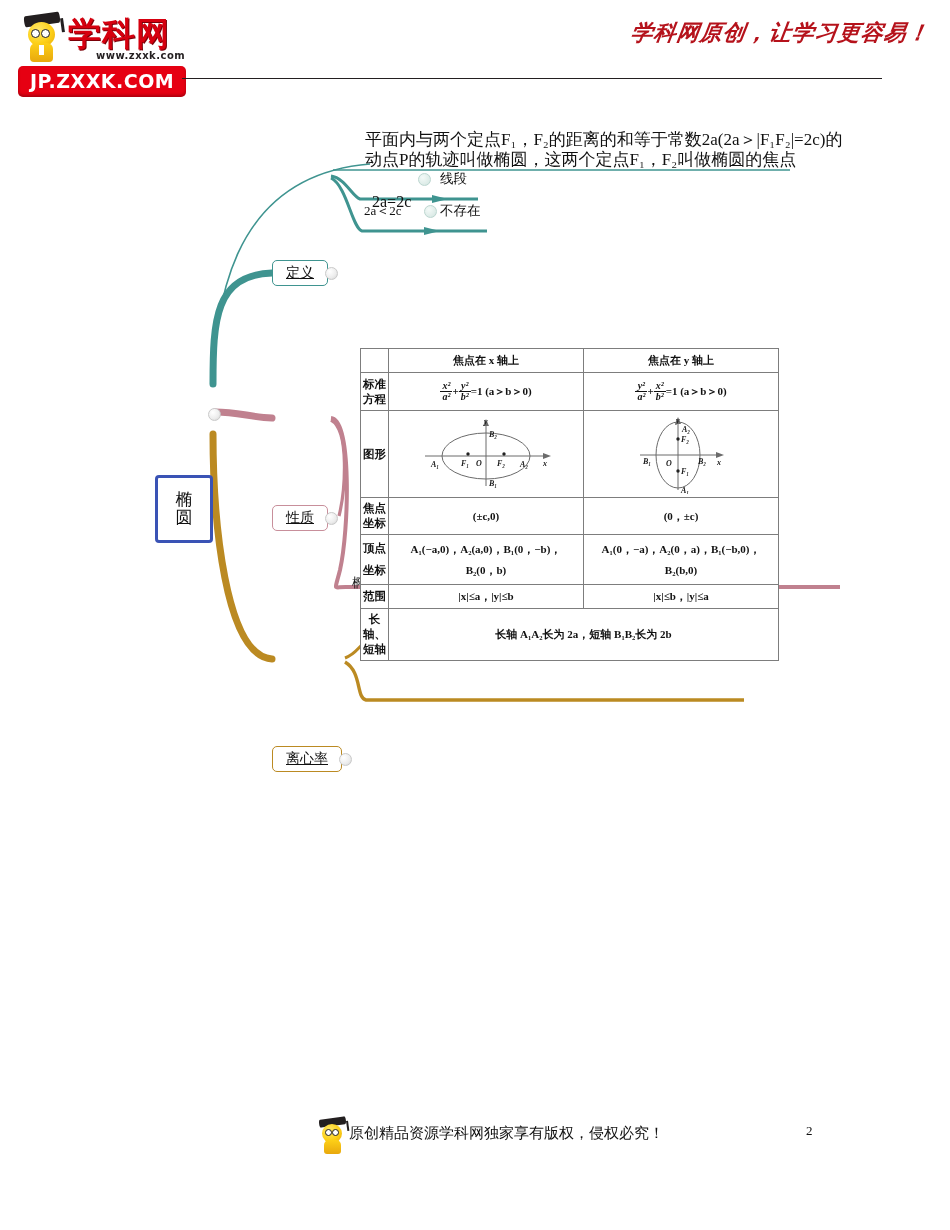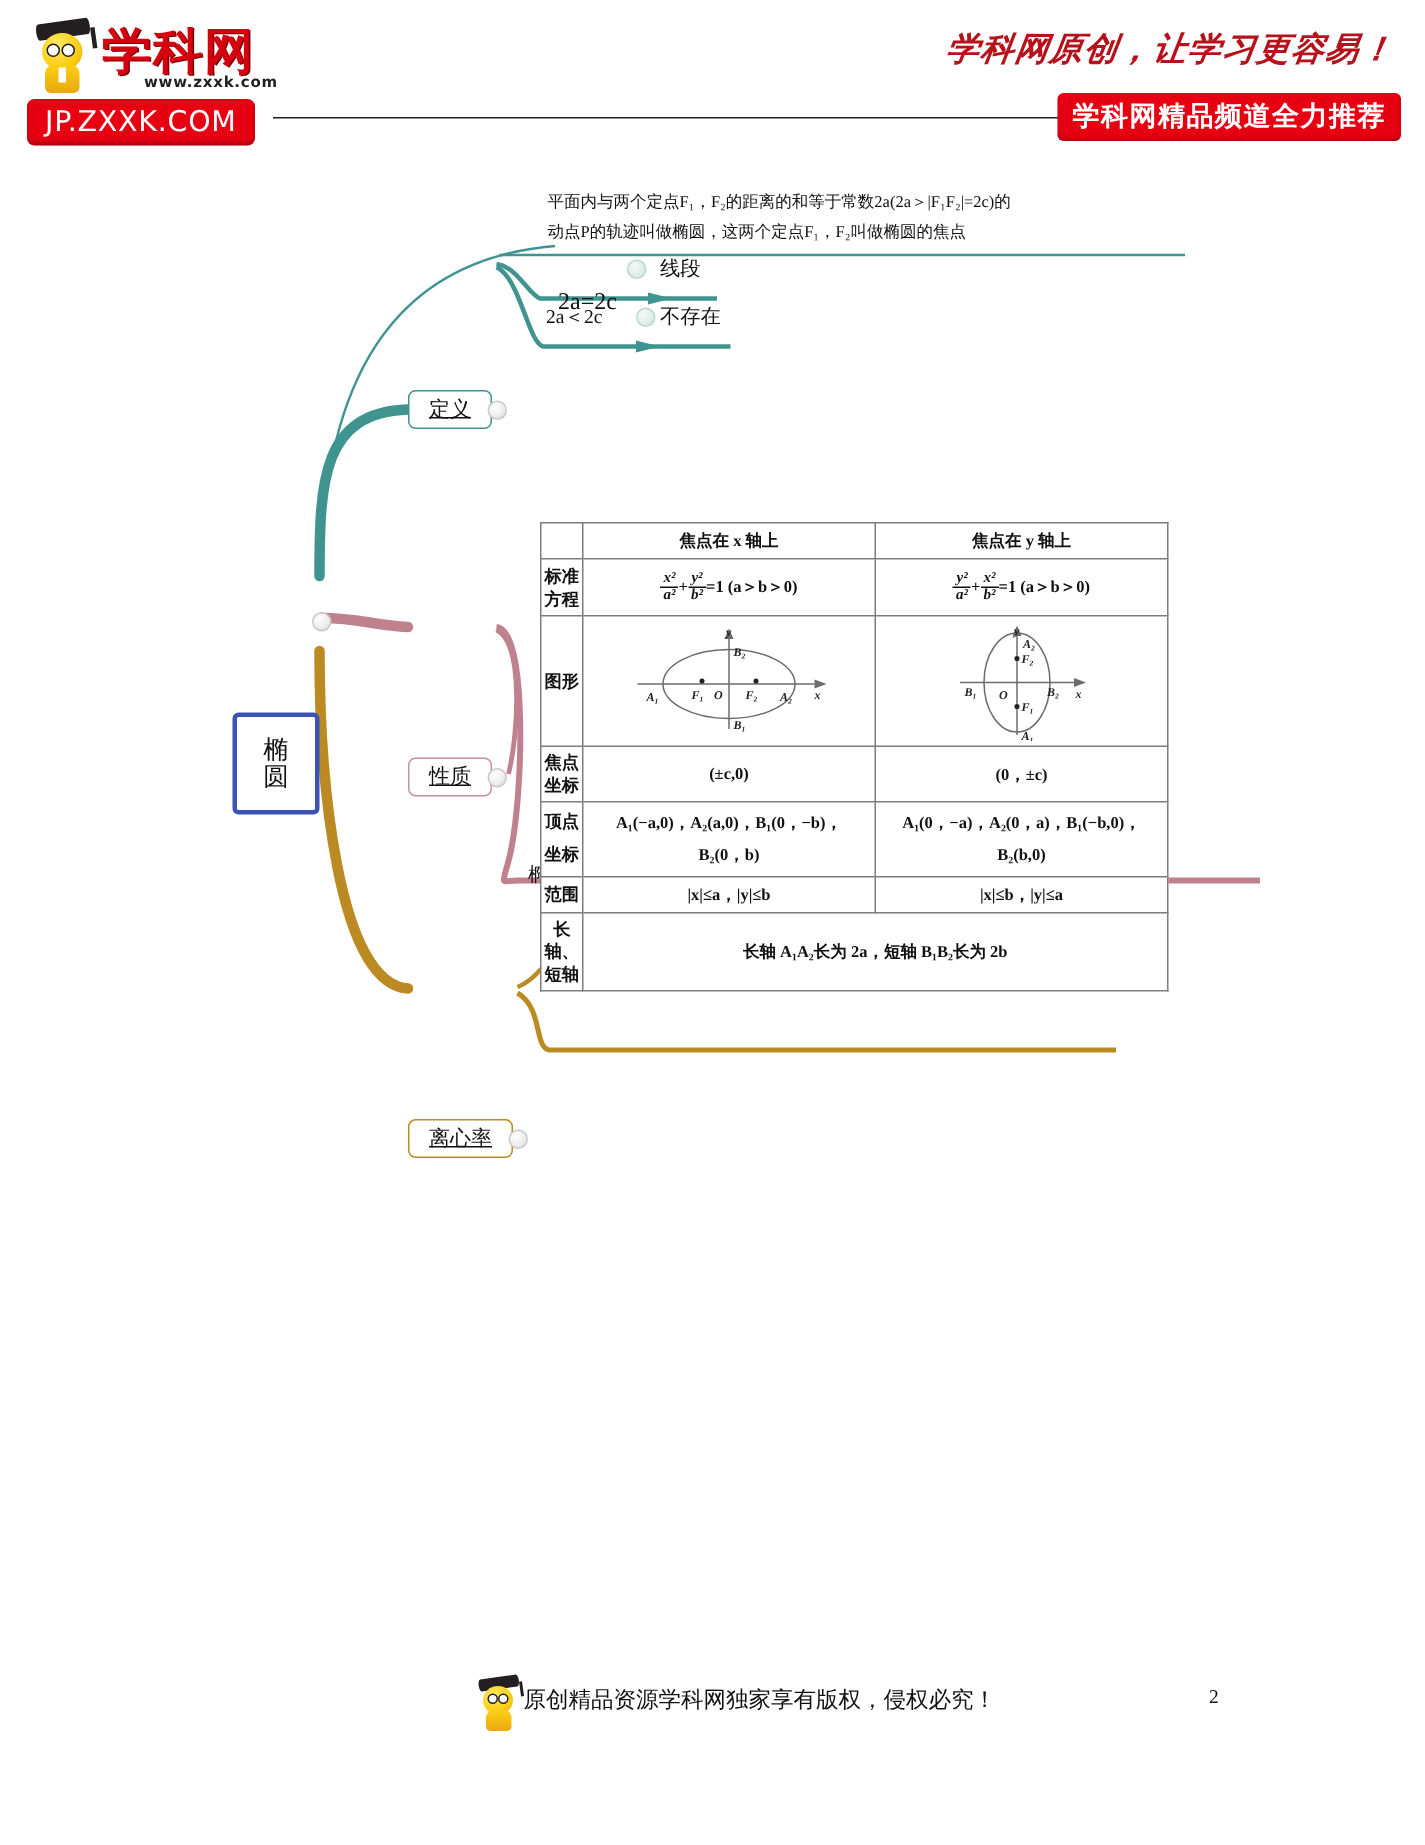--- a/index.html
+++ b/index.html
@@ -25,21 +25,21 @@
     background:linear-gradient(180deg,#fdd017 0%,#e8a80d 100%);}
   .logo-tie{position:absolute;left:17px;top:31px;width:5px;height:10px;background:#fff;}
   .logo-text{position:absolute;left:68px;top:12px;font-size:33px;font-weight:bold;
     letter-spacing:1px;color:#d6000f;
     font-family:"DejaVu Sans","Liberation Sans",sans-serif;
     text-shadow:1px 1px 0 #7a0008;}
   .logo-url{position:absolute;left:96px;top:50px;font-size:10px;font-weight:bold;color:#231f20;
     font-family:"DejaVu Sans",sans-serif;letter-spacing:0.5px;}
 
   .jp-badge{position:absolute;left:18px;top:66px;background:#e60012;border-radius:5px;
-    padding:4px 12px 5px 12px;color:#fff;font-size:19px;font-weight:normal;letter-spacing:0.5px;
+    padding:4px 12px 5px 12px;color:#fff;font-size:19px;font-weight:bold;letter-spacing:0.5px;
     font-family:"DejaVu Sans","Liberation Sans",sans-serif;
     box-shadow:inset 0 -2px 3px rgba(0,0,0,.25);}
   .header-rule{position:absolute;left:182px;top:78px;width:700px;height:0;border-top:1px solid #231f20;}
 
   .slogan{position:absolute;right:20px;top:18px;font-size:22px;color:#b5121b;font-weight:bold;
     font-family:"DejaVu Serif",serif;font-style:italic;letter-spacing:1px;
     transform:skewX(-8deg);}
   .promo{position:absolute;right:16px;top:62px;background:#e60012;border-radius:4px;
     padding:3px 10px 5px 10px;color:#fff;font-size:18px;font-weight:bold;letter-spacing:1px;
     font-family:"DejaVu Sans","Liberation Sans",sans-serif;
@@ -56,21 +56,21 @@
   .node-root span{display:block;}
   .node-branch{border-radius:5px;font-size:14px;color:#111;text-decoration:underline;}
   .n-def{left:272px;top:160px;width:56px;height:26px;border:1.4px solid #3f9490;}
   .n-prop{left:272px;top:405px;width:56px;height:26px;border:1.4px solid #c88f9b;}
   .n-ecc{left:272px;top:646px;width:70px;height:26px;border:1.4px solid #bb8a22;}
 
   .dot{position:absolute;width:11px;height:11px;border-radius:50%;
     background:radial-gradient(circle at 35% 32%,#ffffff 0%,#ececec 60%,#cfcfcf 100%);
     border:1px solid #c9c9c9;z-index:5;}
 
-  .leaf{position:absolute;font-size:11px;color:#111;line-height:1.45;white-space:nowrap;}
+  .leaf{position:absolute;font-size:17px;color:#111;line-height:1.45;white-space:nowrap;}
   .leaf-bold{font-weight:bold;}
 
   .mini{position:absolute;width:11px;height:11px;border-radius:50%;
     background:radial-gradient(circle at 35% 32%,#f4faf8 0%,#dcebe7 70%,#c4ddd7 100%);
     border:1px solid #bcd6d0;}
 
   
   .tbl{position:absolute;left:360px;top:248px;width:396px;border-collapse:collapse;
     background:#fff;}
   .tbl td,.tbl th{border:1px solid #7d7d7d;text-align:center;vertical-align:middle;
@@ -124,21 +124,20 @@
       <div class="logo-eye l"></div>
       <div class="logo-eye r"></div>
       <div class="logo-body"></div>
       <div class="logo-tie"></div>
     </div>
     <div class="logo-text">学科网</div>
     <div class="logo-url">www.zxxk.com</div>
     <div class="jp-badge">JP.ZXXK.COM</div>
     <div class="header-rule"></div>
     <div class="slogan">学科网原创，让学习更容易！</div>
-    <div class="promo">学科网精品频道全力推荐</div>
   </div>
 
   <div class="mindmap">
 
     <svg class="mm-svg" width="950" height="640">
 
       <path d="M213,284 C213,220 215,175 272,173" fill="none" stroke="#3f9490" stroke-width="7" stroke-linecap="round"></path>
 
       <path d="M213,284 C216,215 225,76 370,64" fill="none" stroke="#3f9490" stroke-width="1.6"></path>
       <path d="M333,70 L790,70" stroke="#3f9490" stroke-width="1.6" fill="none"></path>

